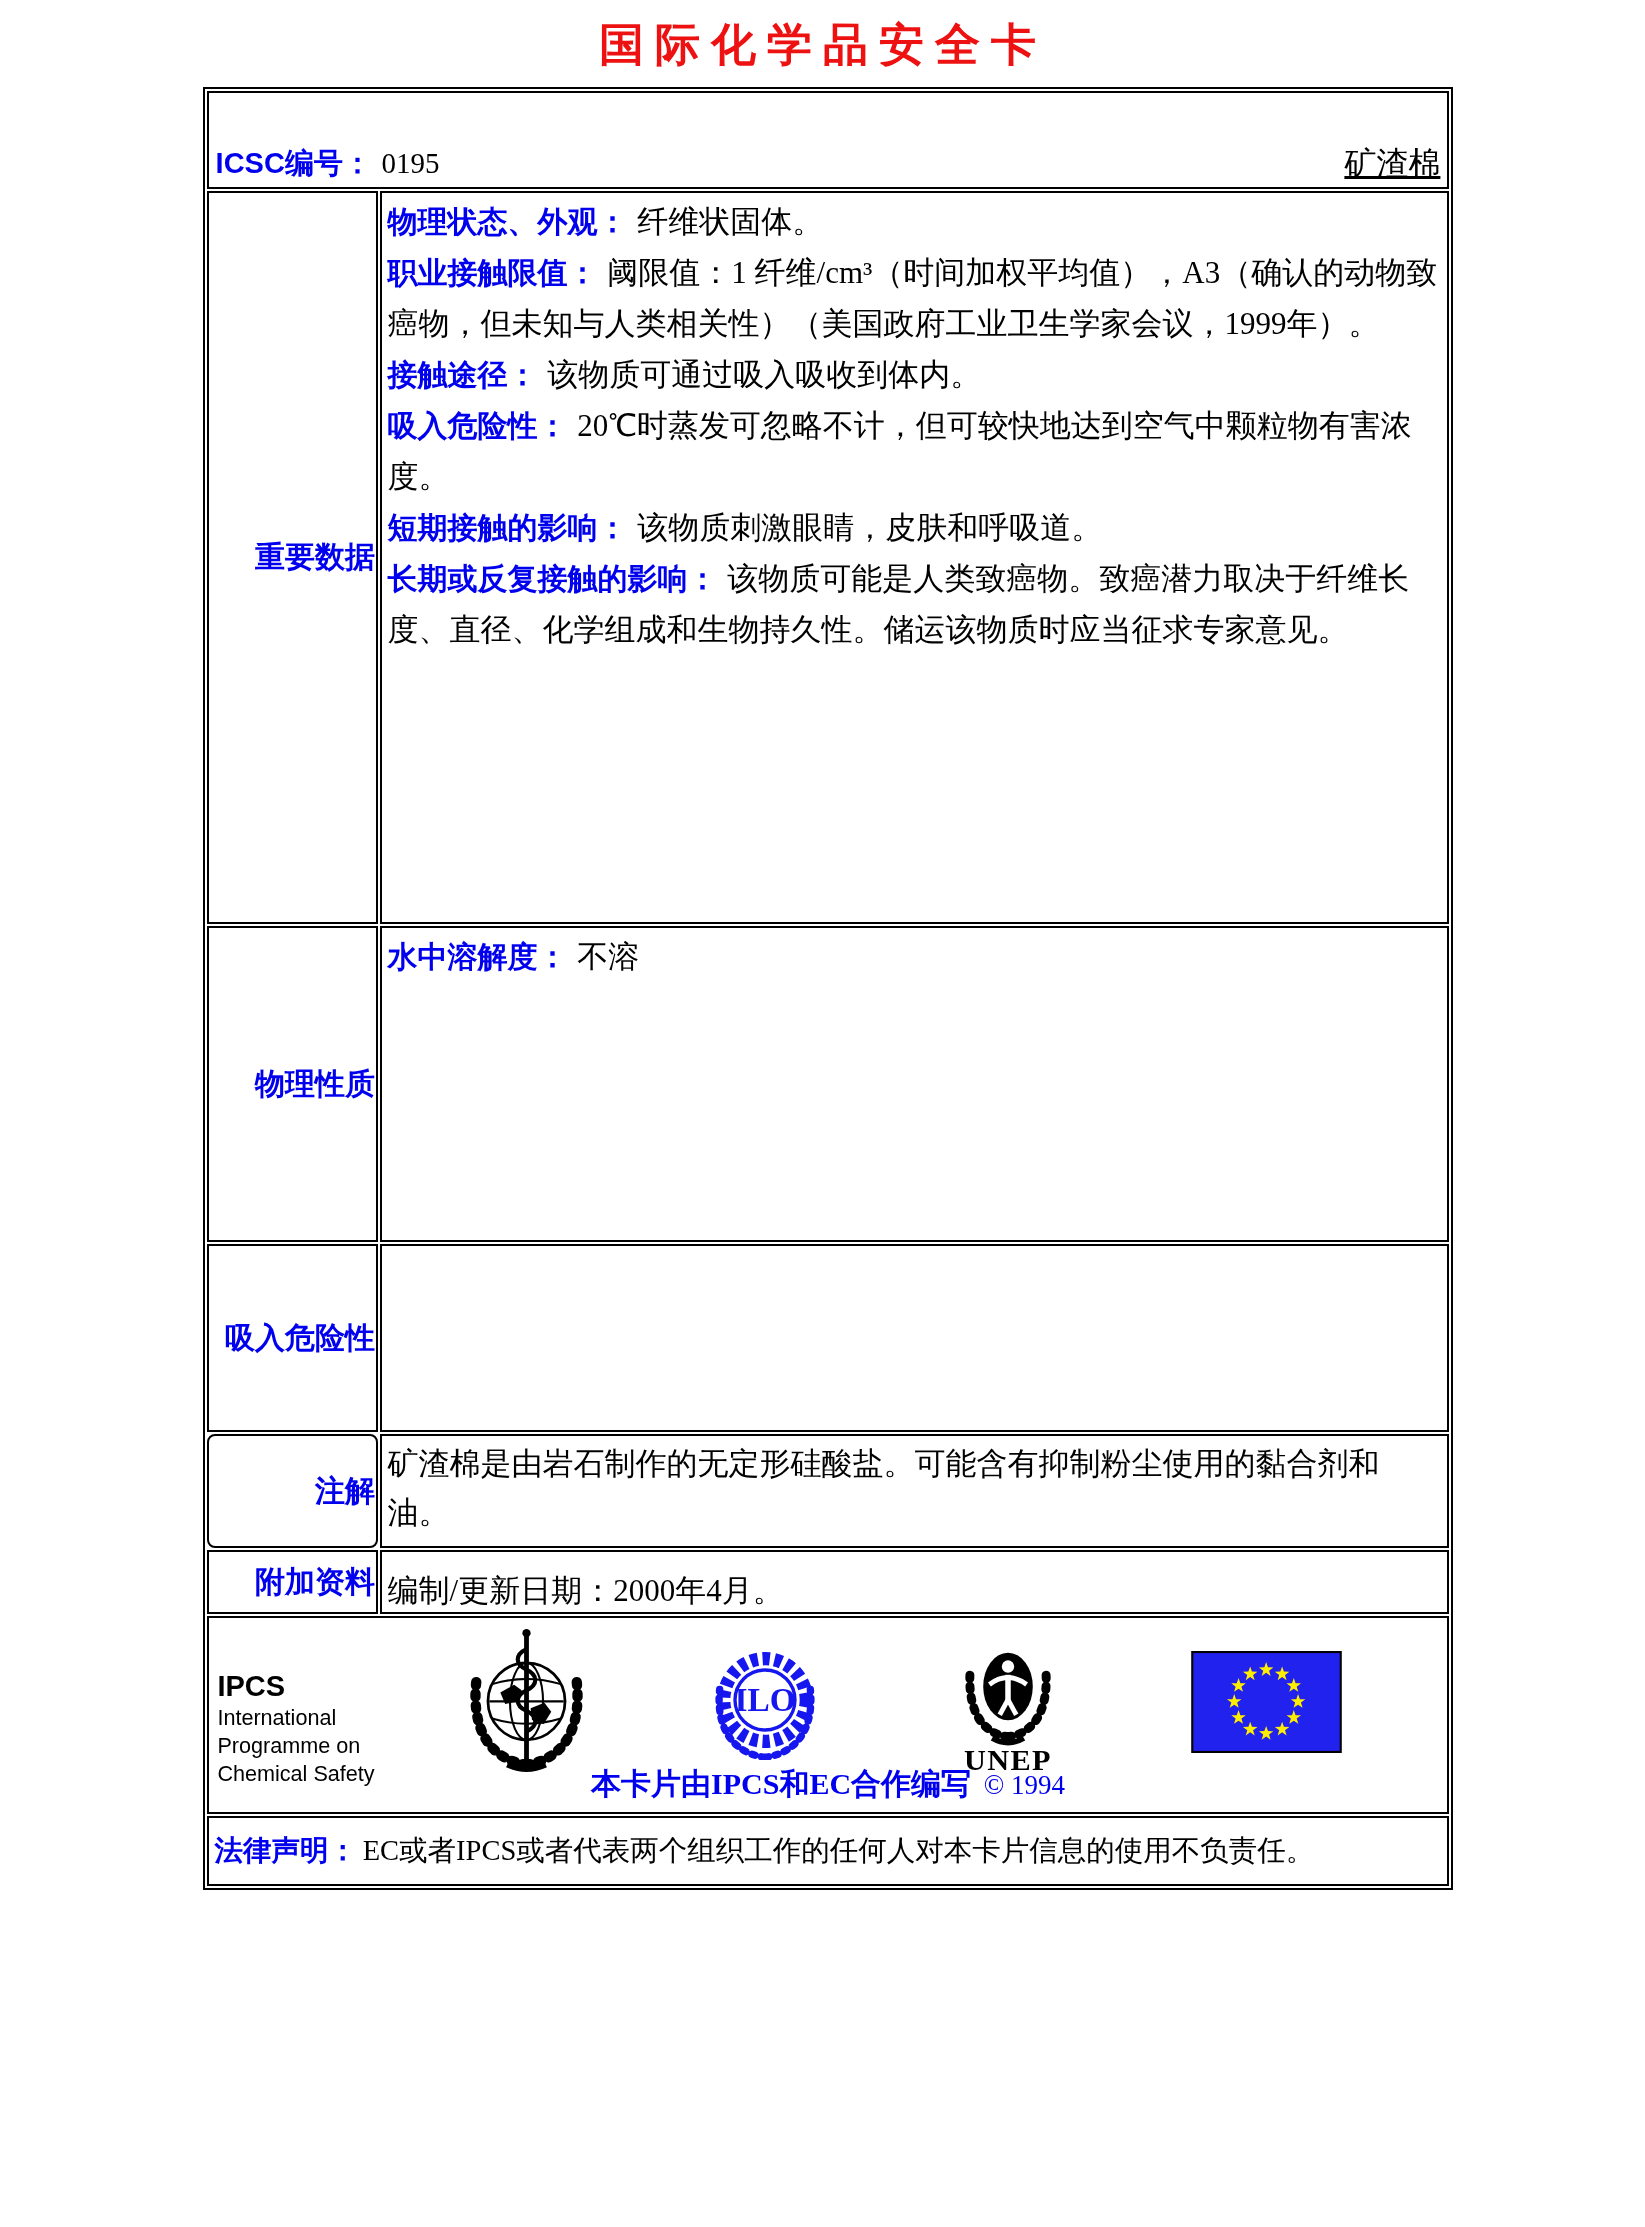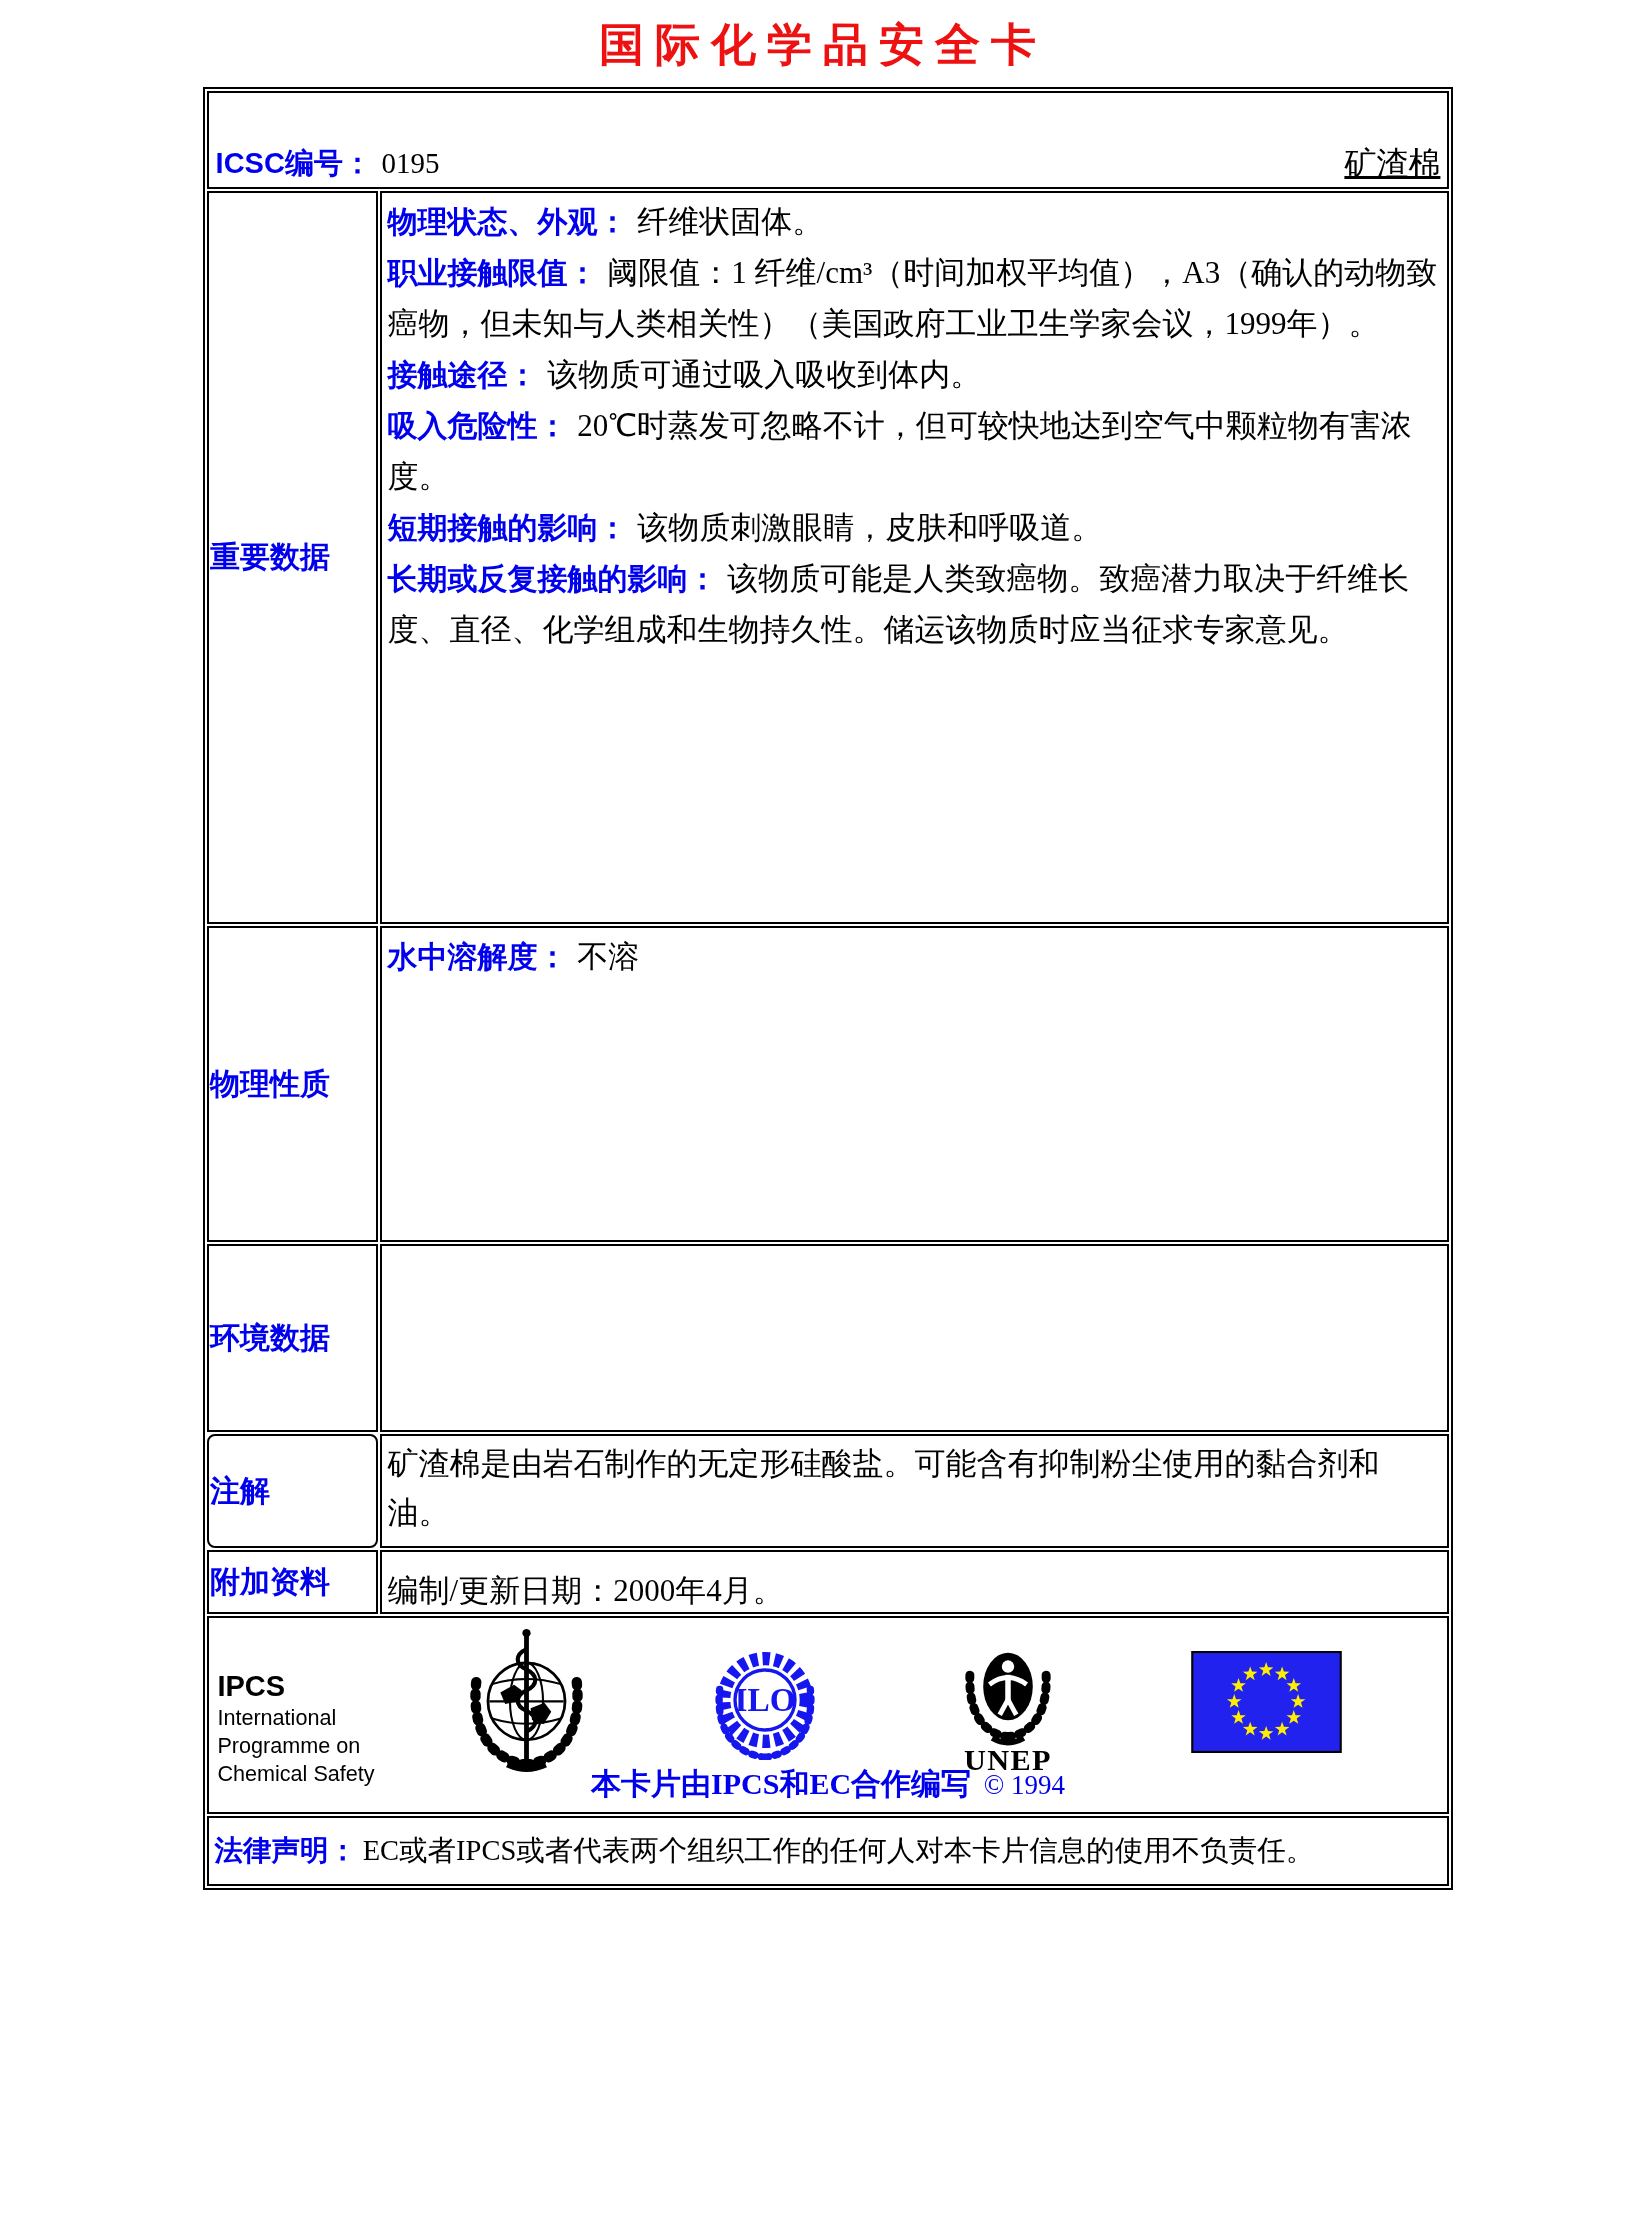--- a/index.html
+++ b/index.html
@@ -4,21 +4,21 @@
 <style>
   html,body{margin:0;padding:0;background:#ffffff;}
   body{width:1646px;height:2227px;position:relative;overflow:hidden;
        font-family:"Liberation Serif",serif;color:#000;}
   .page-title{width:100%;text-align:center;margin:0;padding-top:15.3px;height:72px;
        font-family:"Liberation Serif",serif;font-weight:bold;font-size:45px;
        letter-spacing:11px;color:#ee1111;}
   table.card{border-collapse:separate;border-spacing:2.8px;border:2.8px solid #000;
        margin-left:203px;width:1250px;table-layout:fixed;background:#fff;}
   td{border:2.1px solid #000;vertical-align:top;overflow:hidden;background:#fff;}
-  td.rowlabel{vertical-align:middle;text-align:left;
+  td.rowlabel{vertical-align:middle;text-align:right;
        font-family:"Liberation Sans",sans-serif;font-weight:bold;
        font-size:30px;color:#0000ee;}
   .fieldlabel{font-family:"Liberation Sans",sans-serif;font-weight:bold;
        font-size:30px;color:#0000ee;margin-right:9.7px;}
   .bodytext{font-family:"Liberation Serif",serif;font-size:31px;color:#000;}
   .hdr-cell{vertical-align:middle;}
   .hdr-flex{display:flex;justify-content:space-between;align-items:center;padding:0 5.6px;margin-top:48px;}
   .hdr-left .fieldlabel{font-size:29px;}
   .hdr-num{font-size:29px;}
   .substance{font-size:32px;text-decoration:underline;}
@@ -80,21 +80,21 @@
   </tr>
 
   <tr>
     <td class="rowlabel" style="height:310px;">物理性质</td>
     <td class="content-cell">
       <div class="dataline"><span class="fieldlabel">水中溶解度：</span><span class="bodytext">不溶</span></div>
     </td>
   </tr>
 
   <tr>
-    <td class="rowlabel" style="height:182px;">环境数据</td>
+    <td class="rowlabel" style="height:182px;">吸入危险性</td>
     <td class="content-cell">
       <div class="dataline bodytext"></div>
     </td>
   </tr>
 
   <tr>
     <td class="rowlabel" style="height:108px;border-radius:8px;">注解</td>
     <td class="content-cell note-cell">
       <div class="dataline bodytext">矿渣棉是由岩石制作的无定形硅酸盐。可能含有抑制粉尘使用的黏合剂和油。</div>
     </td>

